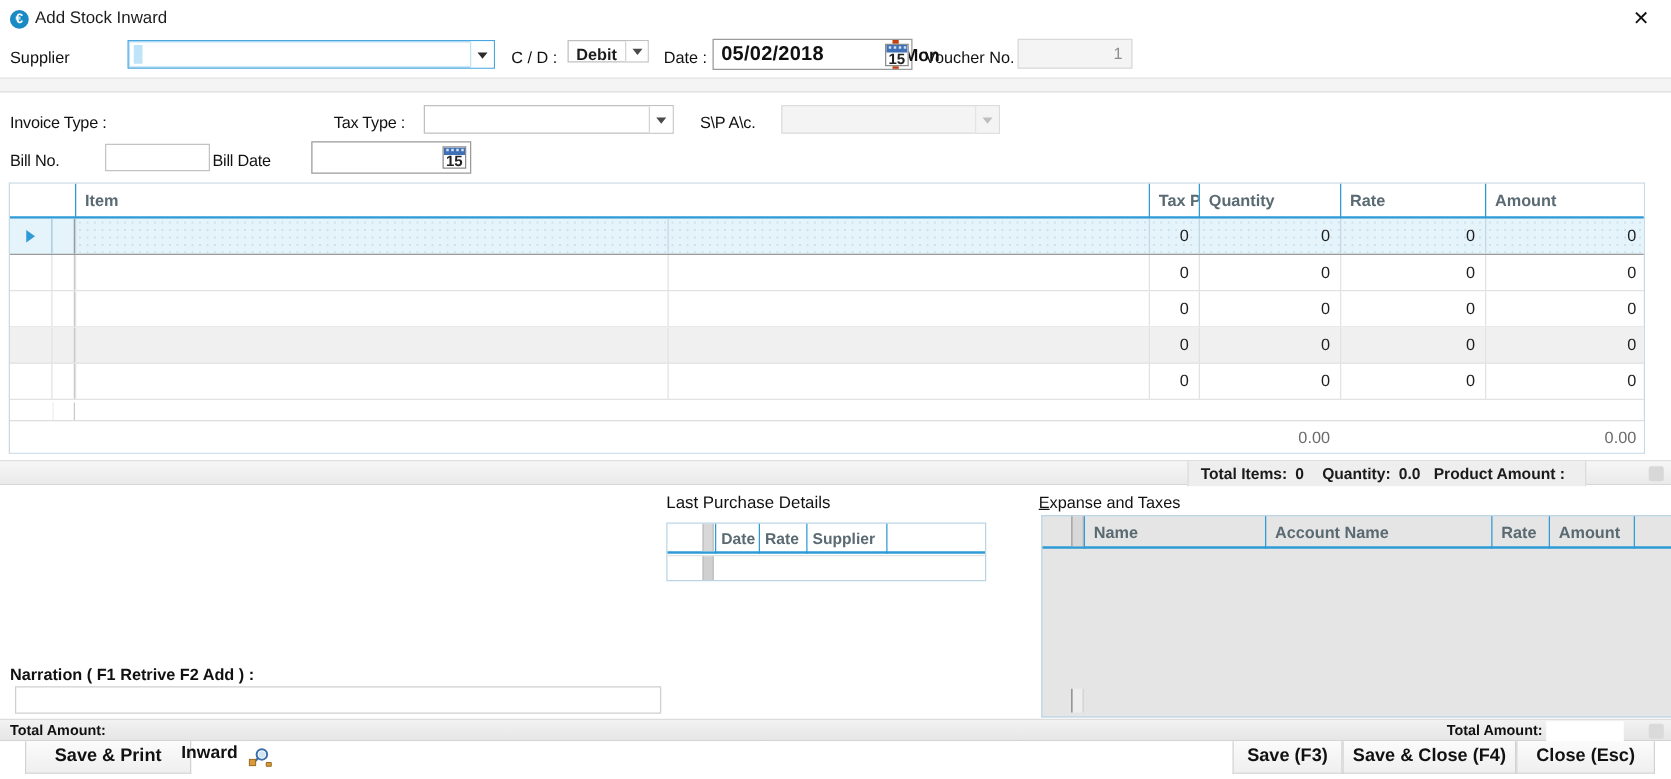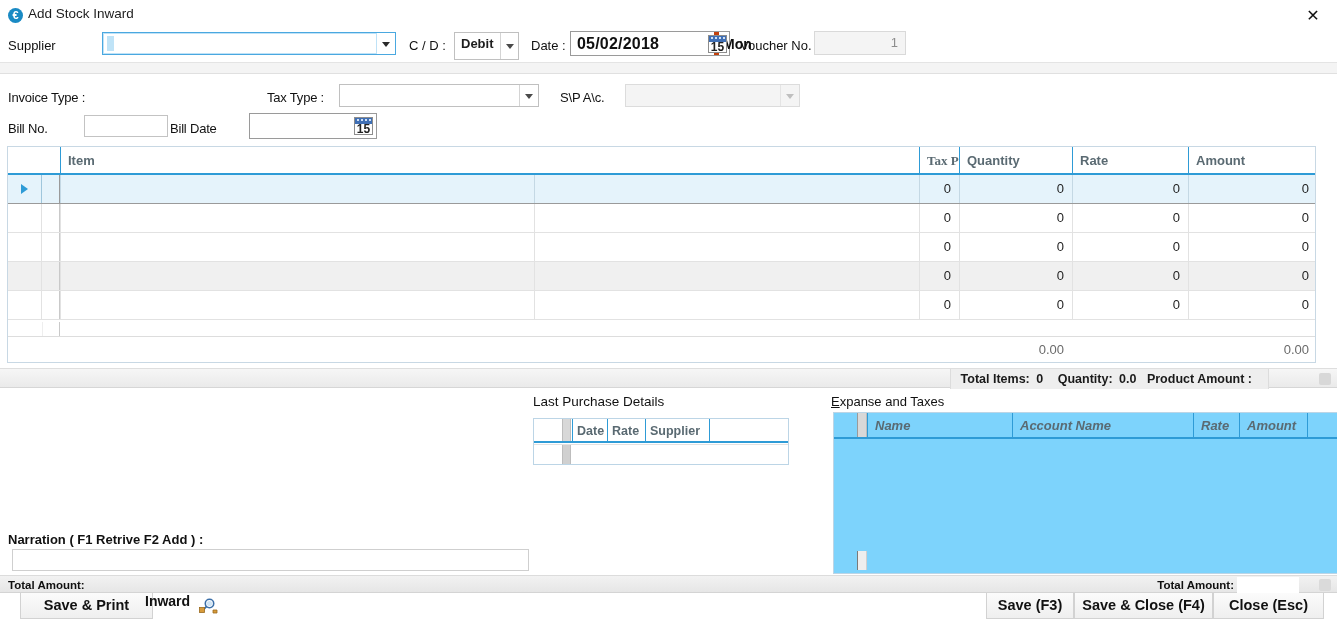--- a/index.html
+++ b/index.html
@@ -216,21 +216,21 @@
   #lpd .lrow {
     position:absolute; left:0; top:25px; width:100%; height:20px;
     border-top:1px solid #e2e2e2;
   }
 
   
   #exp-title { position:absolute; left:831px; top:394px; font-size:13px; color:#111; }
   #exp-title u { text-decoration:underline; }
   #exp {
     position:absolute; left:833px; top:412px; width:504px; height:162px;
-    background:#7dd3fc; border:1px solid #bcd5e6; border-right:none;font-style:italic;
+    background:#e5e5e5; border:1px solid #bcd5e6; border-right:none;
   }
   #exp .ehead {
     position:absolute; left:0; top:0; width:100%; height:26px;
     border-bottom:2px solid #2e9bd6;
   }
   #exp .eh {
     position:absolute; top:0; height:26px; line-height:26px;
     font-weight:bold; font-size:13px; color:#5a6a72;
     padding-left:7px; border-left:1px solid #2e9bd6; white-space:nowrap;
   }
@@ -303,21 +303,21 @@
   <div class="lbl" style="left:8px; top:38px;">Supplier</div>
 
   <div class="combo" id="supplier-combo" style="left:102px; top:32px; width:294px; height:23px;">
     <div class="caret-sel"></div>
     <div class="ctext"></div>
     <div class="arrow"></div>
   </div>
 
   <div class="lbl" style="left:409px; top:38px;">C / D :</div>
 
-  <div class="combo" style="left:454px; top:32px; width:65px; height:28px;">
+  <div class="combo" style="left:454px; top:32px; width:65px; height:18px;">
     <div class="ctext" style="font-weight:bold; left:6px;">Debit</div>
     <div class="arrow" style="width:18px;"></div>
   </div>
 
   <div class="lbl" style="left:531px; top:38px;">Date :</div>
 
   <div id="date-box" style="left:570px; top:31px; width:160px; height:25px;">
     <div id="date-value">05/02/2018</div>
     <div id="date-day">Mon</div>
     <div class="cal-ico">
@@ -374,21 +374,21 @@
           <i style="left:14px"></i>
       </div>
       <div class="cal-num">15</div>
     </div>
   </div>
 
   <div id="grid">
     <div class="ghead">
       <div class="gh first" style="left:0px;  width:52px;"></div>
       <div class="gh" style="left:52px; width:474px;">Item</div>
-      <div class="gh" style="left:911px;width:40px;font-family:Liberation Serif, serif;">Tax P</div>
+      <div class="gh" style="left:911px;width:40px;">Tax P</div>
       <div class="gh" style="left:951px;width:113px;">Quantity</div>
       <div class="gh" style="left:1064px;width:116px;">Rate</div>
       <div class="gh" style="left:1180px;width:129px;">Amount</div>
     </div>
 
     <div id="grid-rows">
         <div class="grow sel" style="top: 28px;">
           <div class="rowhdr">
             <div class="rowarrow"></div>
           </div>

